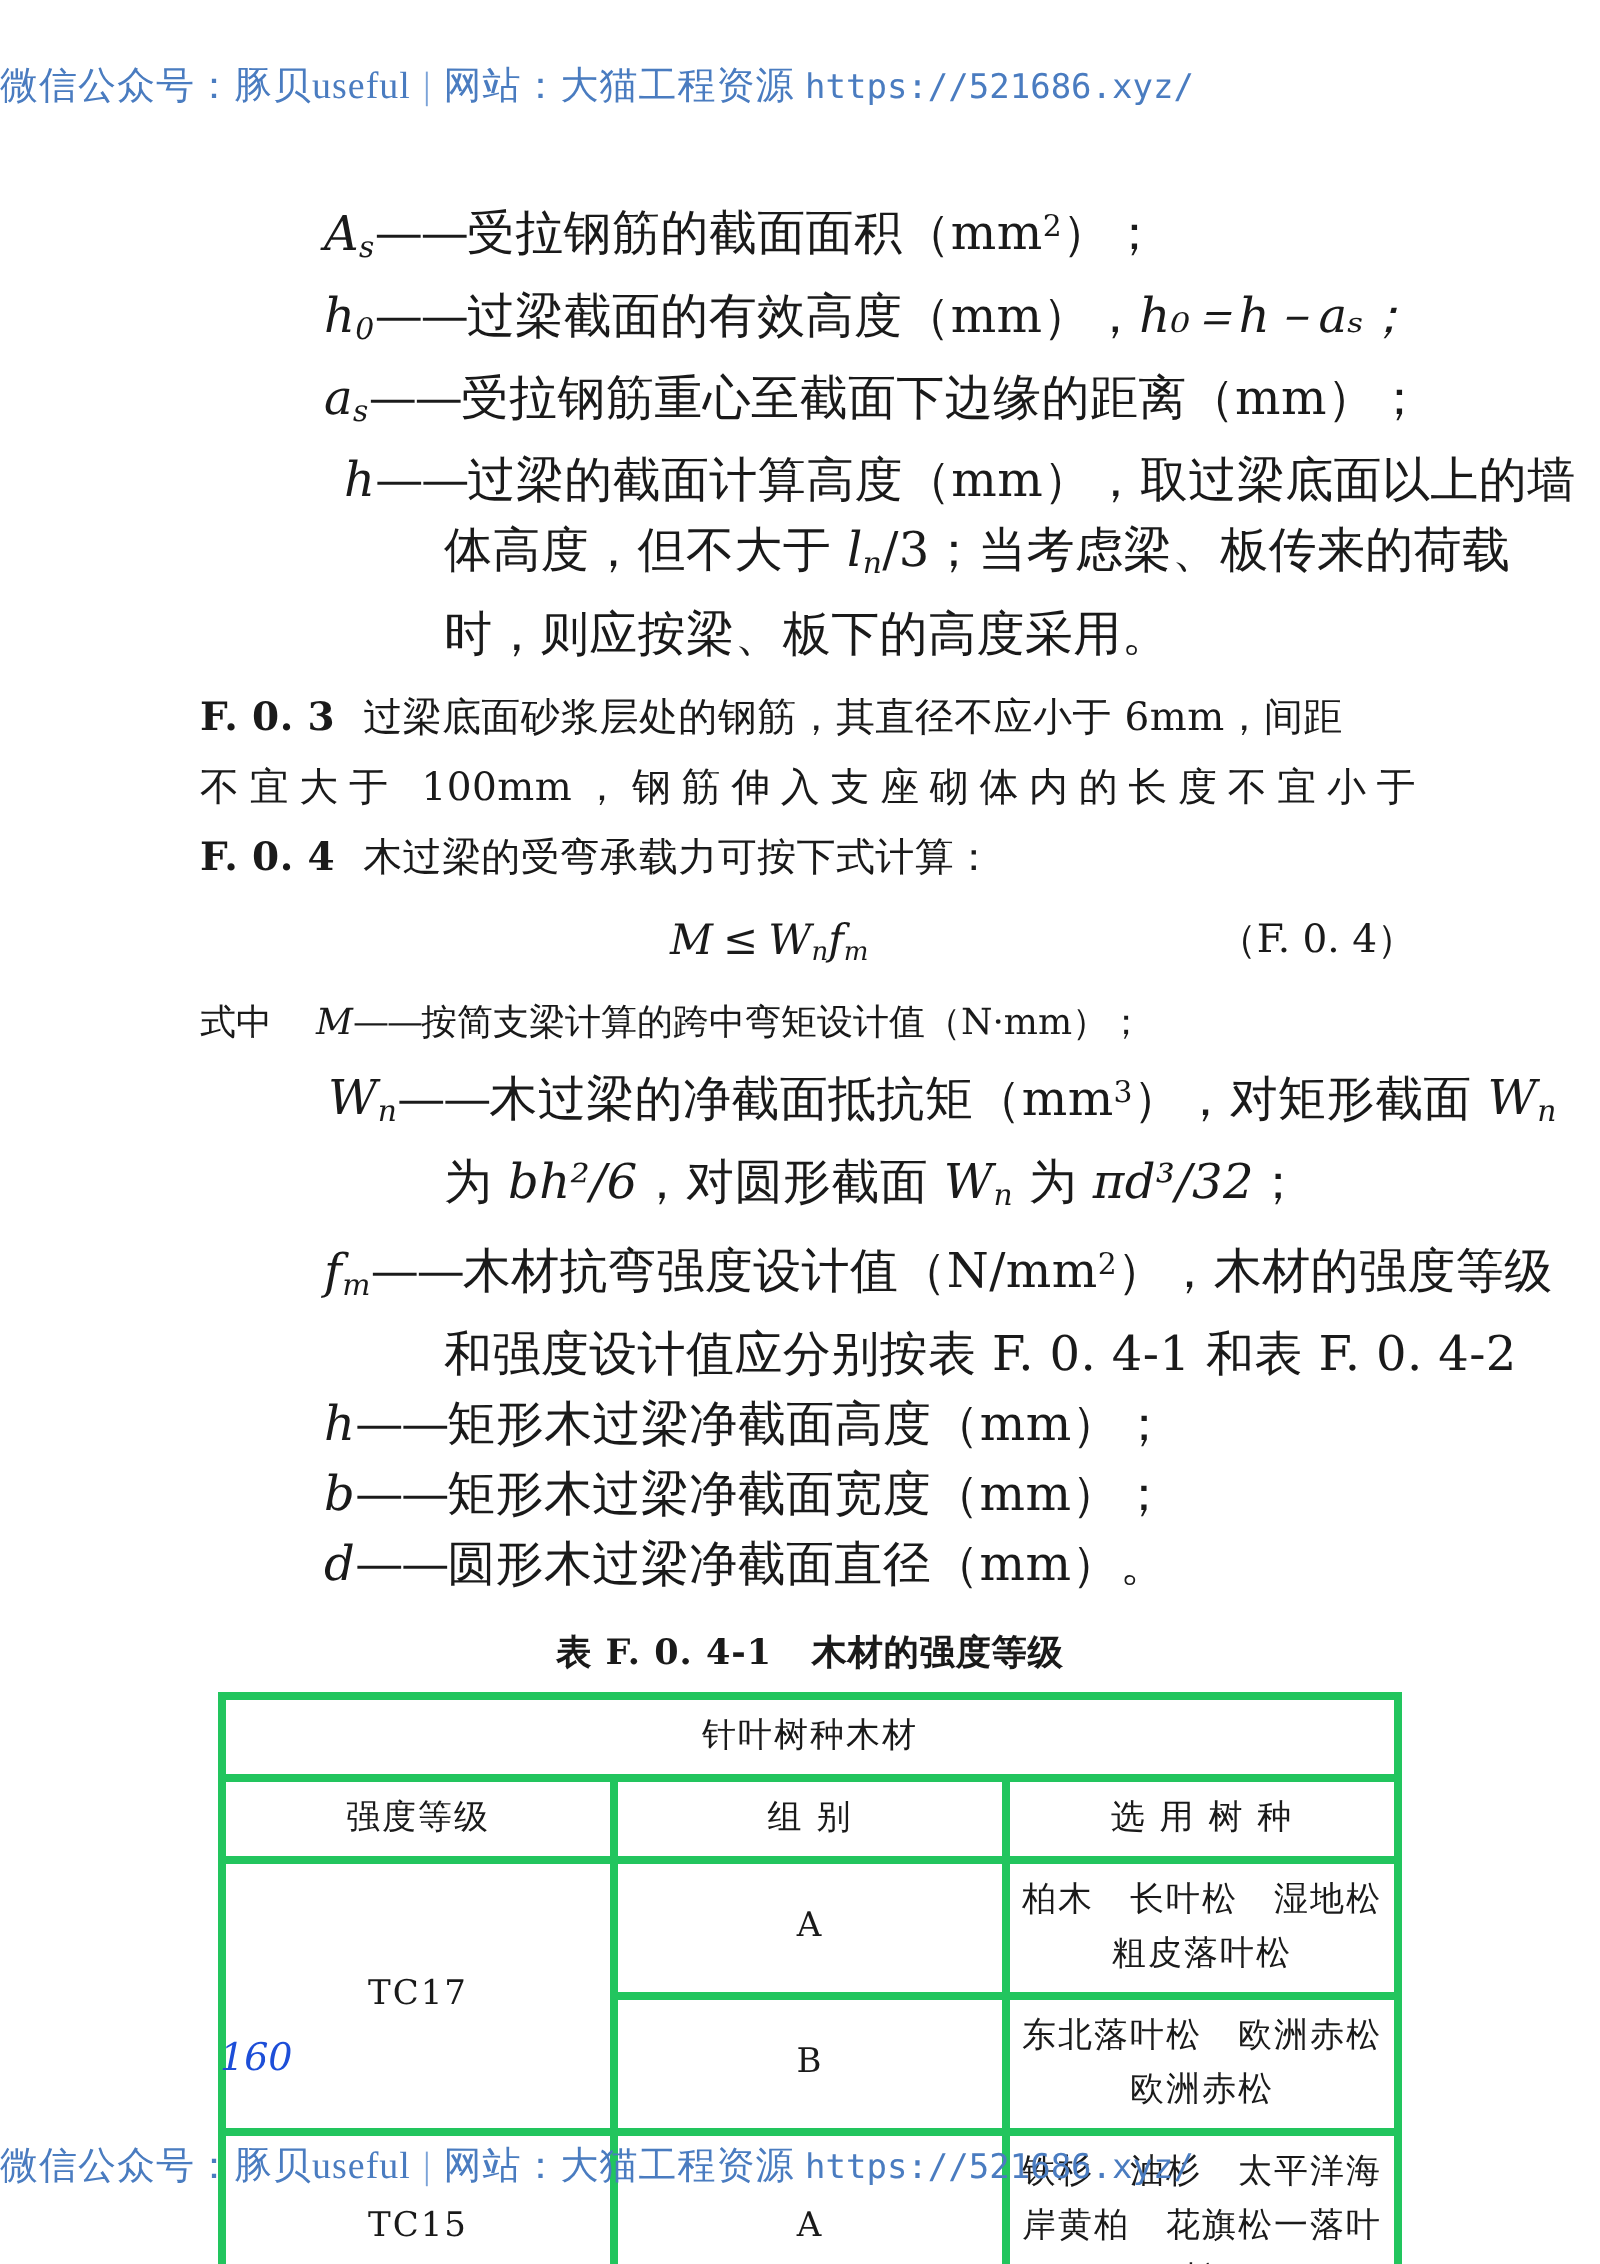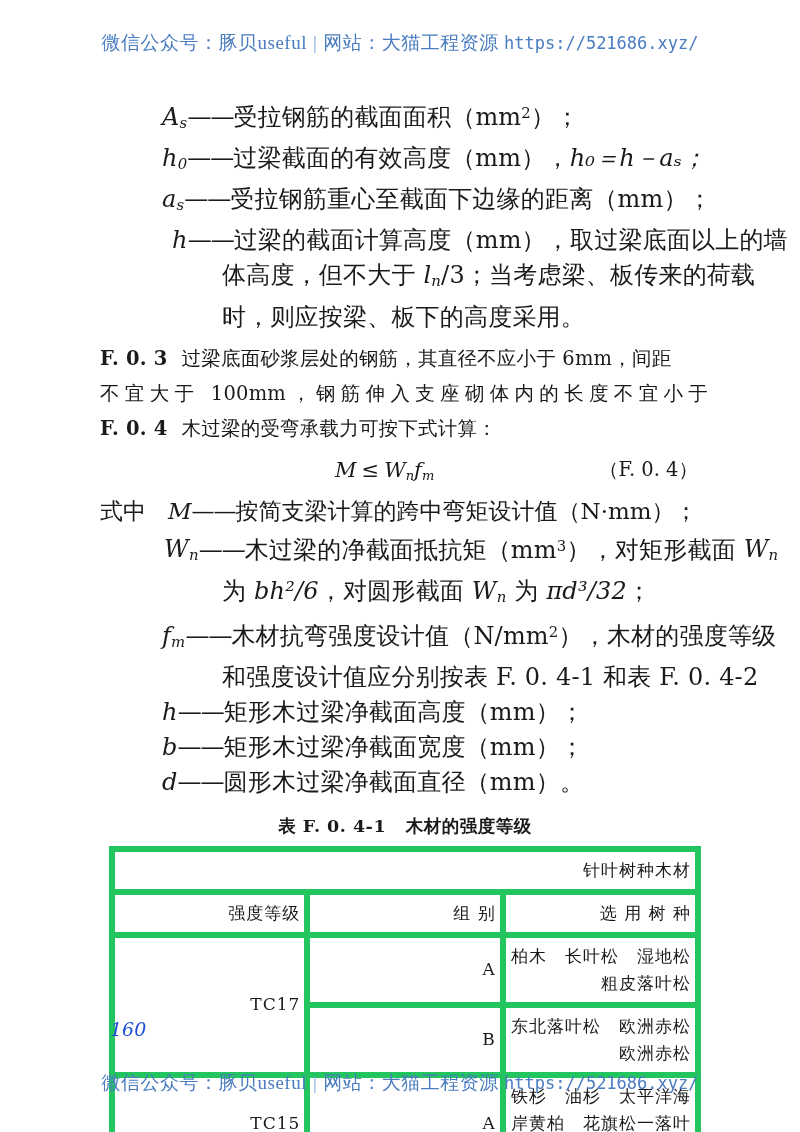--- a/index.html
+++ b/index.html
@@ -14,21 +14,20 @@
     font-family: "DejaVu Serif", "Liberation Serif", serif;
     color: #1a1a1a;
     overflow: hidden;
   }
 
   
   .watermark {
     position: absolute;
     left: 0;
     width: 800px;
-    text-align: center;
     color: #4a7cc0;
     font-family: "Liberation Serif", "DejaVu Serif", serif;
     font-size: 19px;
     letter-spacing: 0.5px;
     white-space: nowrap;
   }
   .watermark .wm-mono {
     font-family: "DejaVu Sans Mono", "Liberation Mono", monospace;
     font-size: 17px;
     letter-spacing: 0px;
@@ -94,28 +93,28 @@
     line-height: 48px;
   }
   .formula-expr {
     position: absolute;
     left: 235px;
     top: 0;
     font-size: 21px;
   }
   .formula-num {
     position: absolute;
-    right: 12px;
+    right: 2px;
     top: 0;
     font-size: 19.5px;
   }
 
   
   .whereline {
-    font-size: 23px;
+    font-size: 18px;
     line-height: 35px;
     white-space: nowrap;
   }
   .where-label { margin-right: 22px; }
 
   
   .table-caption {
     text-align: center;
     font-size: 17.5px;
     font-weight: bold;
@@ -125,22 +124,22 @@
     letter-spacing: 0.5px;
   }
   table.wood {
     border-collapse: collapse;
     width: 592px;
     margin-left: 9px;
     table-layout: fixed;
     border: 2px solid #2b2b2b;
   }
   table.wood td {
-    border: 6px solid #22c55e;
-    text-align: right;
+    border: 4px solid #22c55e;
+    text-align: center;
     vertical-align: middle;
     font-size: 17px;
     line-height: 27px;
     padding: 5px 4px;
     letter-spacing: 1px;
   }
   td.col-grade { width: 67px; }
   td.col-group { width: 64px; }
   td.species   { letter-spacing: 2px; }
   td.hdr-span  { letter-spacing: 2px; }

